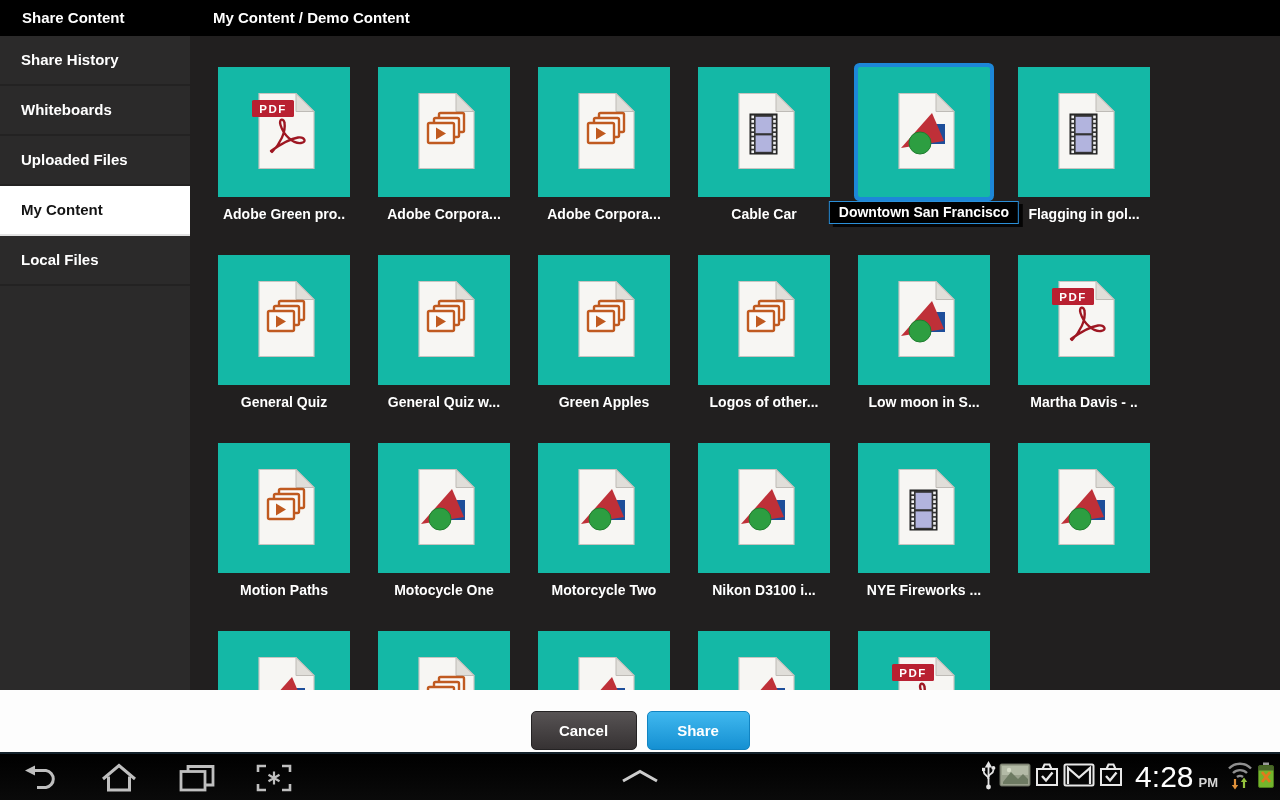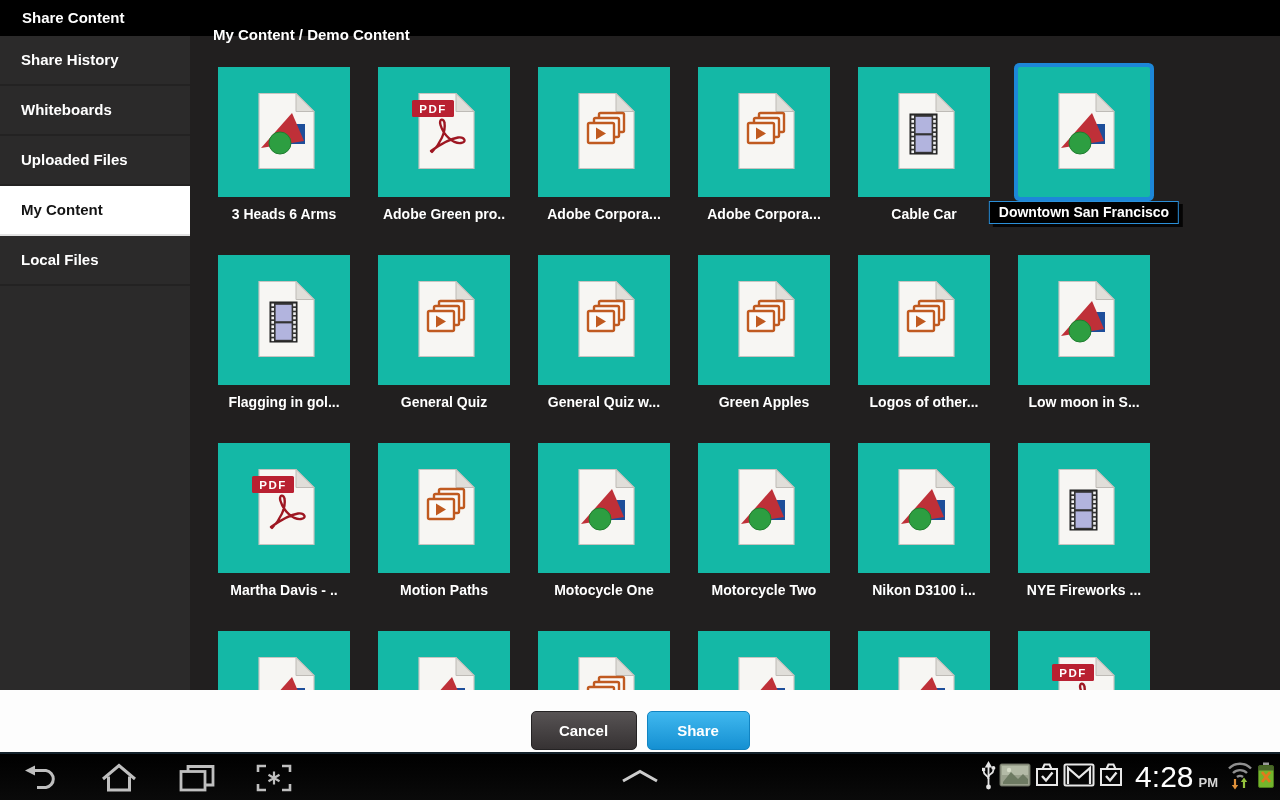--- a/index.html
+++ b/index.html
@@ -5,21 +5,21 @@
   * { margin:0; padding:0; box-sizing:border-box; }
   html,body { background:#000; }
   #screen {
     position:relative; width:1280px; height:800px; overflow:hidden;
     background:#000; font-family:"Liberation Sans", sans-serif;
     -webkit-font-smoothing:antialiased;
   }
   
   .header { position:absolute; left:0; top:0; width:1280px; height:36px; background:#000; z-index:10; }
   .header-title { position:absolute; left:22px; top:9px; color:#fff; font-size:15px; font-weight:bold;text-align:right; }
-  .breadcrumb   { position:absolute; left:213px; top:26px; color:#fff; font-size:15px; font-weight:bold; }
+  .breadcrumb   { position:absolute; left:213px; top:9px; color:#fff; font-size:15px; font-weight:bold; }
   
   .sidebar { position:absolute; left:0; top:36px; width:190px; height:654px; background:#2b2a2a; z-index:5; }
   .side-item {
     position:relative; height:50px; line-height:48px; padding-left:21px;
     color:#fff; font-size:15px; font-weight:bold; cursor:pointer;
     border-bottom:2px solid #232222; background:#2b2a2a;
   }
   .side-item.selected { background:#fff; color:#141414; border-bottom:2px solid #e2e2e2; }
   
   .content { position:absolute; left:190px; top:36px; width:1090px; height:654px; background:#211f1f; overflow:hidden; }
@@ -78,34 +78,20 @@
   <div class="sidebar">
     <div class="side-item">Share History</div>
     <div class="side-item">Whiteboards</div>
     <div class="side-item">Uploaded Files</div>
     <div class="side-item selected">My Content</div>
     <div class="side-item">Local Files</div>
   </div>
 
   <div class="content">
     <div class="grid" id="grid">
-        <div class="cell">
-          <div class="thumb">
-            <span class="doc-icon">
-              <svg width="66" height="82" viewBox="0 0 66 82">
-                <path d="M8 2.5 h37 l18 18 v57 h-55 z" fill="#f7f6f3" stroke="#c7c4c0" stroke-width="1.2"></path>
-                <path d="M45 2.5 v18 h18 z" fill="#e0ded9" stroke="#bebbb6" stroke-width="1"></path>
-                <rect x="34" y="33" width="20" height="20" fill="#1e4e9a"></rect>
-                <polygon points="10,57 41,22 53,50" fill="#bf3038"></polygon>
-                <circle cx="29" cy="52" r="11" fill="#2d9e41" stroke="#1f7e2f" stroke-width="1"></circle>
-              </svg>
-            </span>
-          </div>
-          <div class="label">3 Heads 6 Arms</div>
-        </div>
         <div class="cell">
           <div class="thumb">
             <span class="doc-icon">
               <svg width="66" height="82" viewBox="0 0 66 82">
                 <path d="M8 2.5 h37 l18 18 v57 h-55 z" fill="#f7f6f3" stroke="#c7c4c0" stroke-width="1.2"></path>
                 <path d="M45 2.5 v18 h18 z" fill="#e0ded9" stroke="#bebbb6" stroke-width="1"></path>
                 <rect x="1" y="9" width="42" height="17" rx="1.5" fill="#b92031"></rect>
                 <text x="22" y="22" text-anchor="middle" font-family="Liberation Sans, sans-serif" font-size="11.5" font-weight="bold" fill="#ffffff" letter-spacing="1.5">PDF</text>
                 <path d="M21 61 C29 53 35 41 33.5 32 C33 27 27.5 27.5 29.5 34 C32.5 44 42 53 50 52 C56 51.5 54 45.5 47 46.5 C37 48 27 55 20 60" fill="none" stroke="#9e1722" stroke-width="2.4" stroke-linecap="round"></path>
               </svg>

